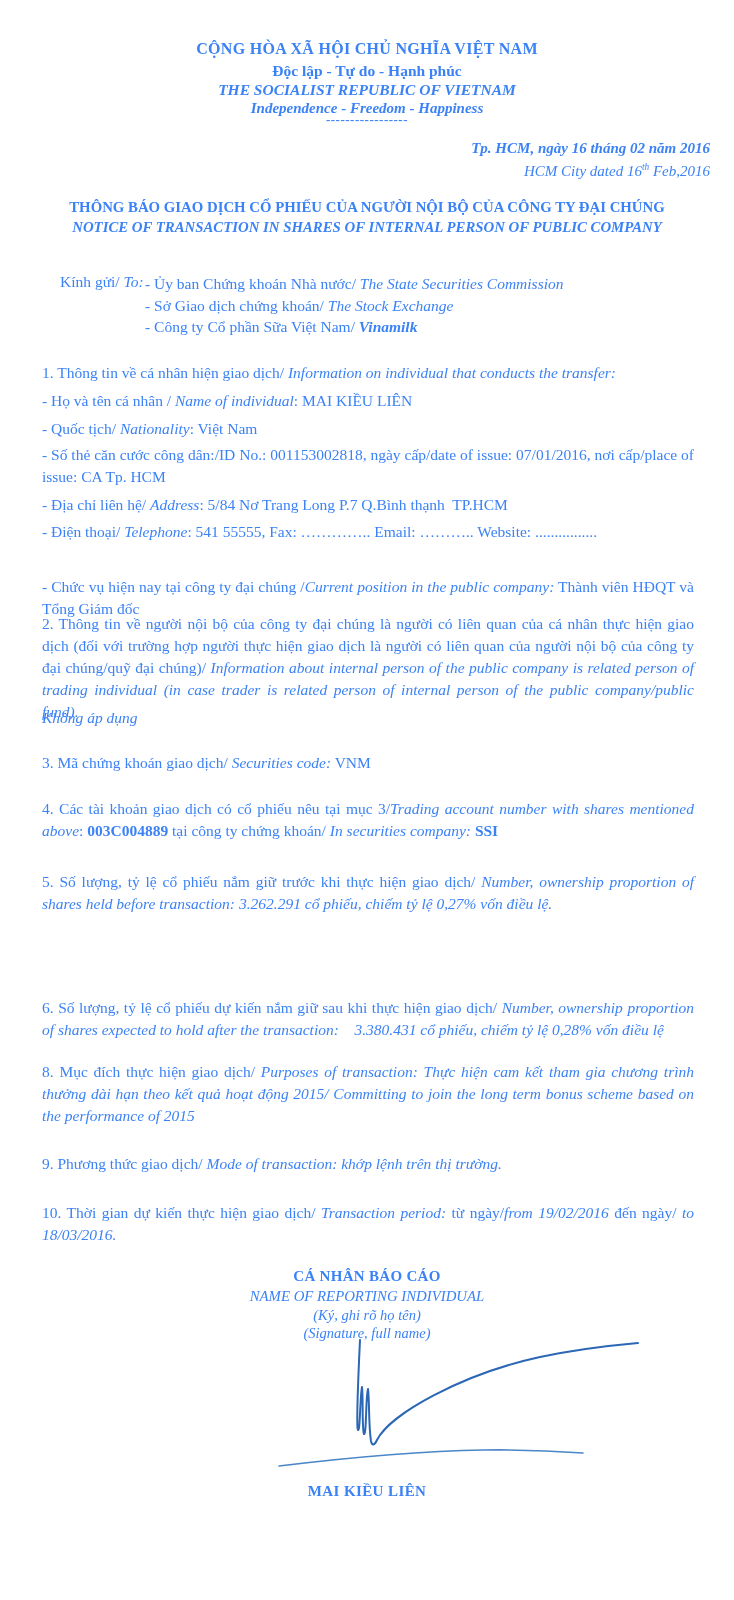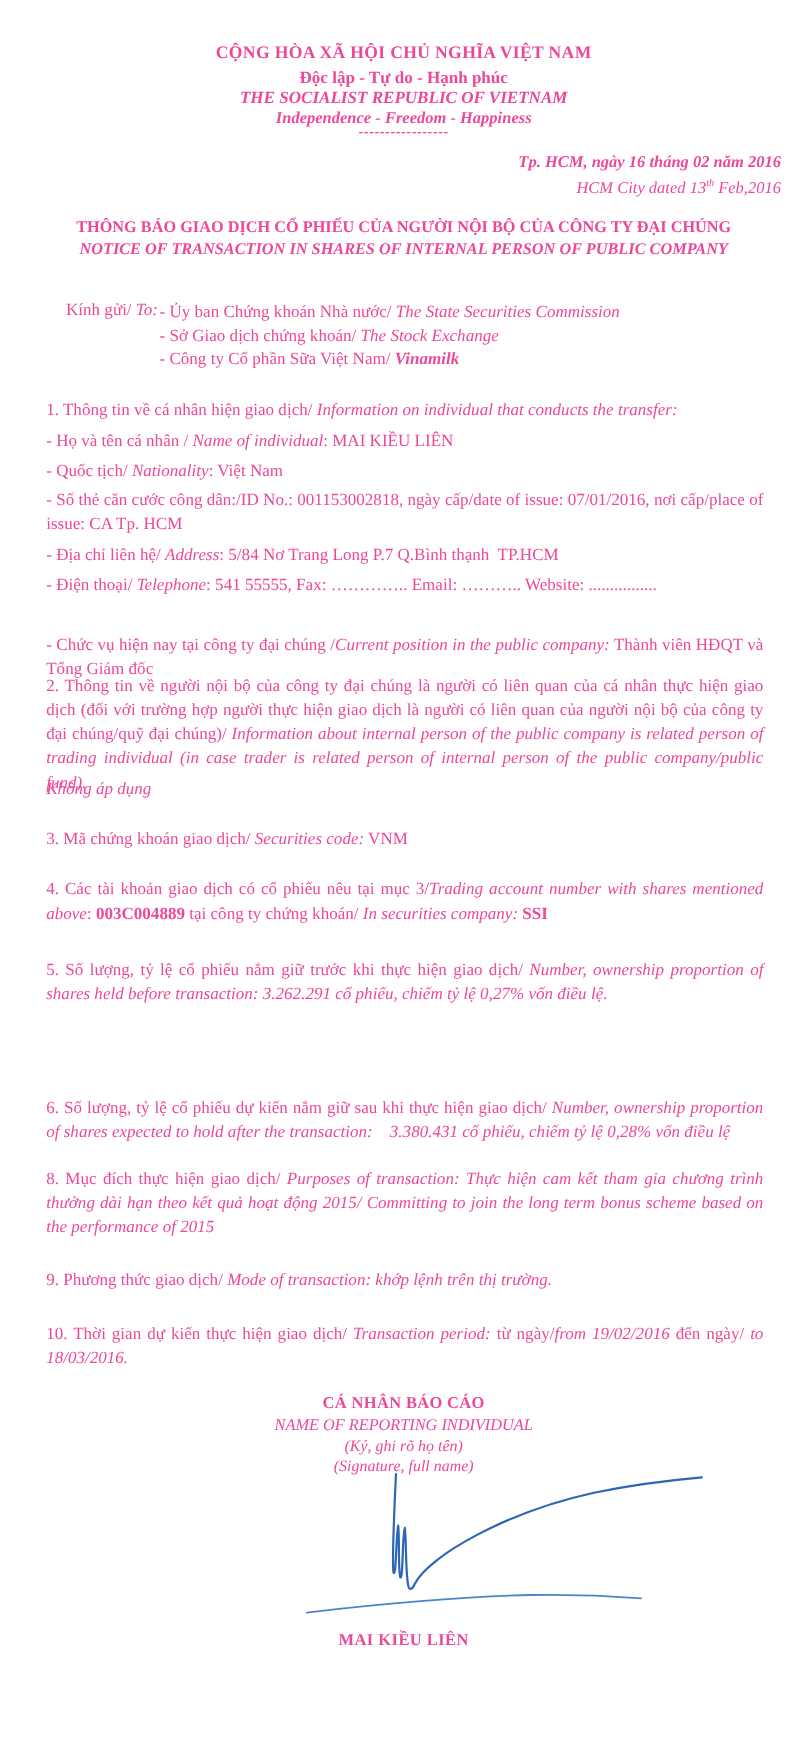--- a/index.html
+++ b/index.html
@@ -1,18 +1,18 @@
 <!DOCTYPE html>
 <html><head>
 <meta charset="utf-8">
 <style>
   html,body { margin:0; padding:0; background:#ffffff; }
   .page {
     position:relative; width:734px; height:1600px; margin:0 auto;
-    background:#ffffff; color:#ec4899; overflow:hidden;
+    background:#ffffff; color:#3b82f6; overflow:hidden;
     font-family:"Liberation Serif","DejaVu Serif",serif;
   }
   .abs { position:absolute; }
   .center { left:0; right:0; text-align:center; }
   .para { position:absolute; left:42px; width:652px; font-size:15.5px; line-height:22px; text-align:justify; }
   .it { font-style:italic; }
   .bd { font-weight:bold; }
   sup { font-size:0.62em; }
   
   .h1 { top:40px; font-size:16px; font-weight:bold; letter-spacing:0.3px; }
@@ -44,21 +44,21 @@
 <div class="page">
 
   <div class="abs center h1">CỘNG HÒA XÃ HỘI CHỦ NGHĨA VIỆT NAM</div>
   <div class="abs center h2">Độc lập - Tự do - Hạnh phúc</div>
   <div class="abs center h3">THE SOCIALIST REPUBLIC OF VIETNAM</div>
   <div class="abs center h4">Independence - Freedom - Happiness</div>
   <div class="abs center hsep">-----------------</div>
 
   <div class="abs dateline">
     <div class="date-vi">Tp. HCM, ngày 16 tháng 02 năm 2016</div>
-    <div class="date-en"><span class="it">HCM City dated 13</span><sup class="it">th</sup><span class="it"> Feb,2016</span></div>
+    <div class="date-en"><span class="it">HCM City dated 16</span><sup class="it">th</sup><span class="it"> Feb,2016</span></div>
   </div>
 
   <div class="abs center title-vi">THÔNG BÁO GIAO DỊCH CỔ PHIẾU CỦA NGƯỜI NỘI BỘ CỦA CÔNG TY ĐẠI CHÚNG</div>
   <div class="abs center title-en">NOTICE OF TRANSACTION IN SHARES OF INTERNAL PERSON OF PUBLIC COMPANY</div>
 
   <div class="abs recip-label"><span>Kính gửi/ </span><span class="it">To:</span></div>
   <div class="abs recip-items">
     <div><span>- Ủy ban Chứng khoán Nhà nước/ </span><span class="it">The State Securities Commission</span></div>
     <div><span>- Sở Giao dịch chứng khoán/ </span><span class="it">The Stock Exchange</span></div>
     <div><span>- Công ty Cổ phần Sữa Việt Nam/ </span><span class="it bd">Vinamilk</span></div>

